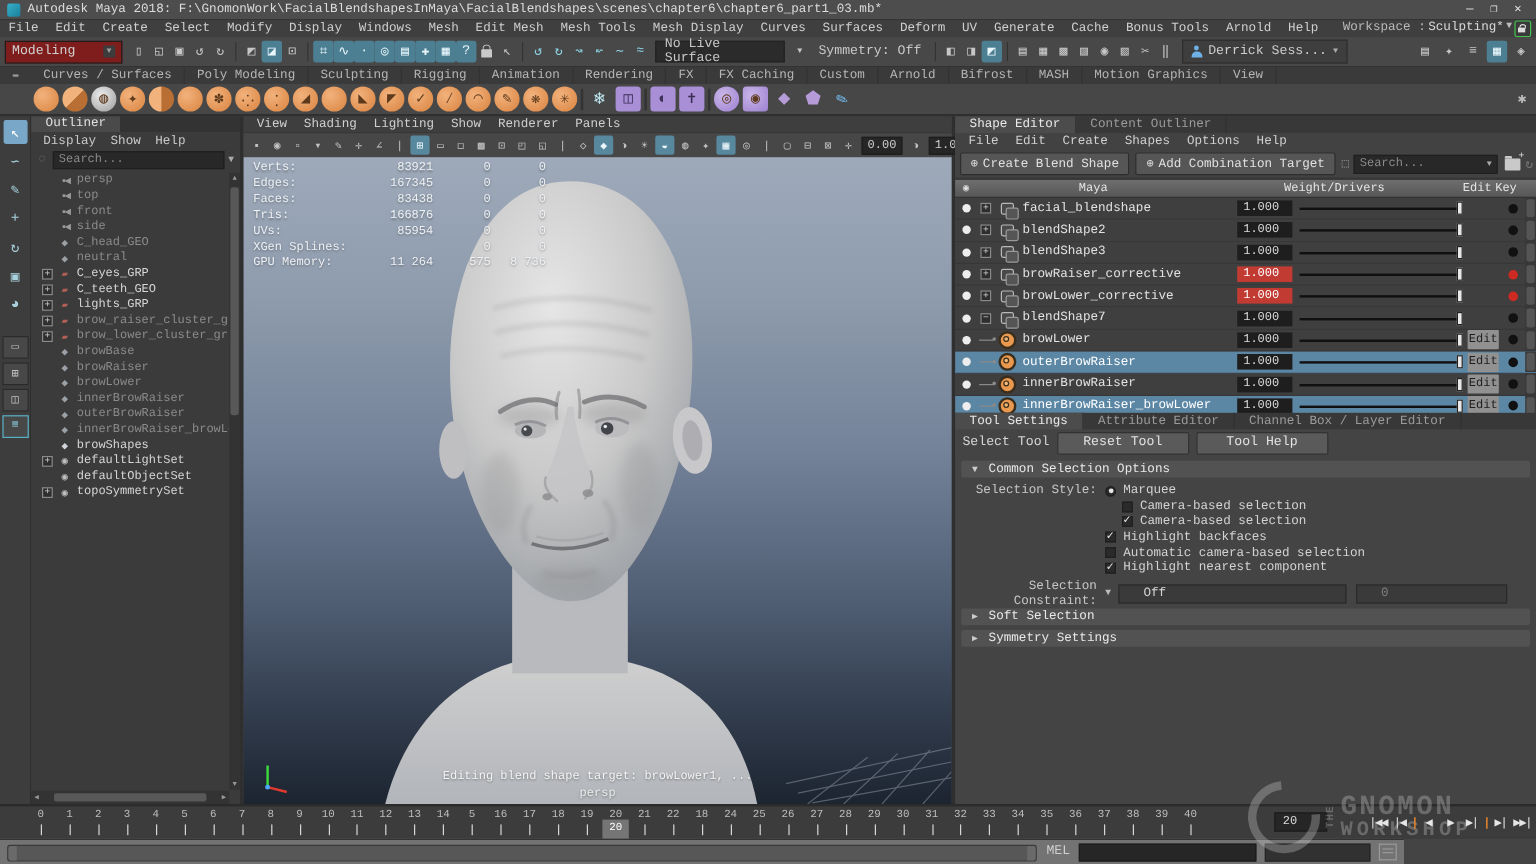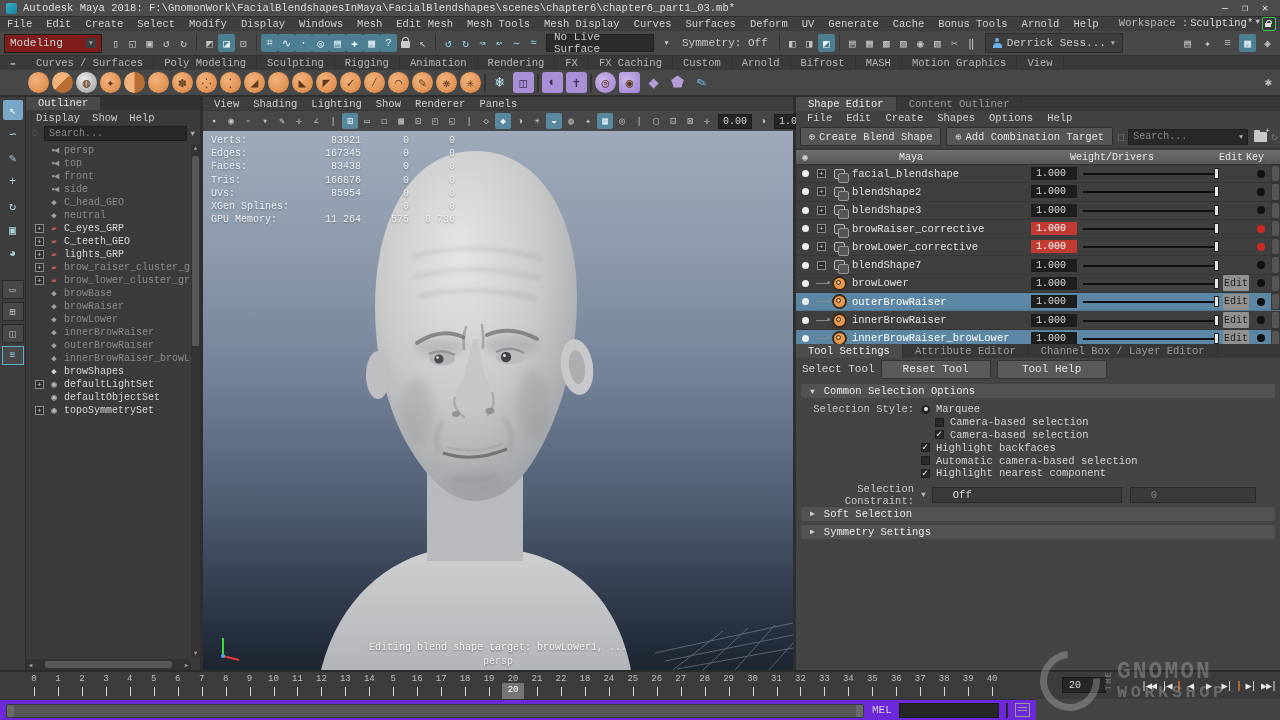--- a/index.html
+++ b/index.html
@@ -215,21 +215,21 @@
   .fcell .box{display:none}
   .fcell.cur .box{display:block;position:absolute;left:1px;right:1px;top:10px;bottom:0;background:#757575;
                   color:#fff;font-size:9px;line-height:15px}
   .cur-field{position:absolute;left:1062px;top:5px;width:44px;height:16px;background:#262626;border:1px solid #1b1b1b;
              color:#dcdcdc;display:flex;align-items:center;padding-left:6px;box-sizing:border-box;font-size:10px}
   .playback{position:absolute;right:3px;top:3px;height:22px;display:flex;align-items:center;gap:1px;z-index:50}
   .pb{min-width:17px;height:20px;display:flex;align-items:center;justify-content:center;color:#e6e6e6;
       font-size:10px;letter-spacing:-1px;white-space:nowrap}
   .pb.orange{min-width:5px;color:#e2822e;font-weight:bold}
   
-  .bottombar{position:absolute;left:0;top:699px;width:1036px;height:21px;background:#6d28d9;border-top:1px solid #333;box-sizing:border-box}
+  .bottombar{position:absolute;left:0;top:699px;width:1170px;height:21px;background:#737373;border-top:1px solid #333;box-sizing:border-box}
   .range-bar{position:absolute;left:6px;top:4px;width:856px;height:12px;background:#575757;border:1px solid #3a3a3a;border-radius:2px}
   .range-bar::before,.range-bar::after{content:"";position:absolute;top:0;bottom:0;width:7px;background:#6a6a6a}
   .range-bar::before{left:0;border-radius:2px 0 0 2px}
   .range-bar::after{right:0;border-radius:0 2px 2px 0}
   .cmdline{position:absolute;left:866px;right:0;top:0;bottom:0;display:flex;align-items:center;gap:7px;padding:0 6px}
   .mel-label{color:#cfcfcf}
   .mel-input{width:146px;height:13px;background:#262626;border:1px solid #1c1c1c}
   .mel-result{flex:1;height:13px;background:#313131;border:1px solid #262626}
   .scripted-ico{width:13px;height:12px;border:1px solid #9a9a9a;position:relative;flex:none}
   .scripted-ico::before{content:"";position:absolute;left:2px;top:3px;right:2px;height:1px;background:#9a9a9a;box-shadow:0 3px 0 #9a9a9a}

